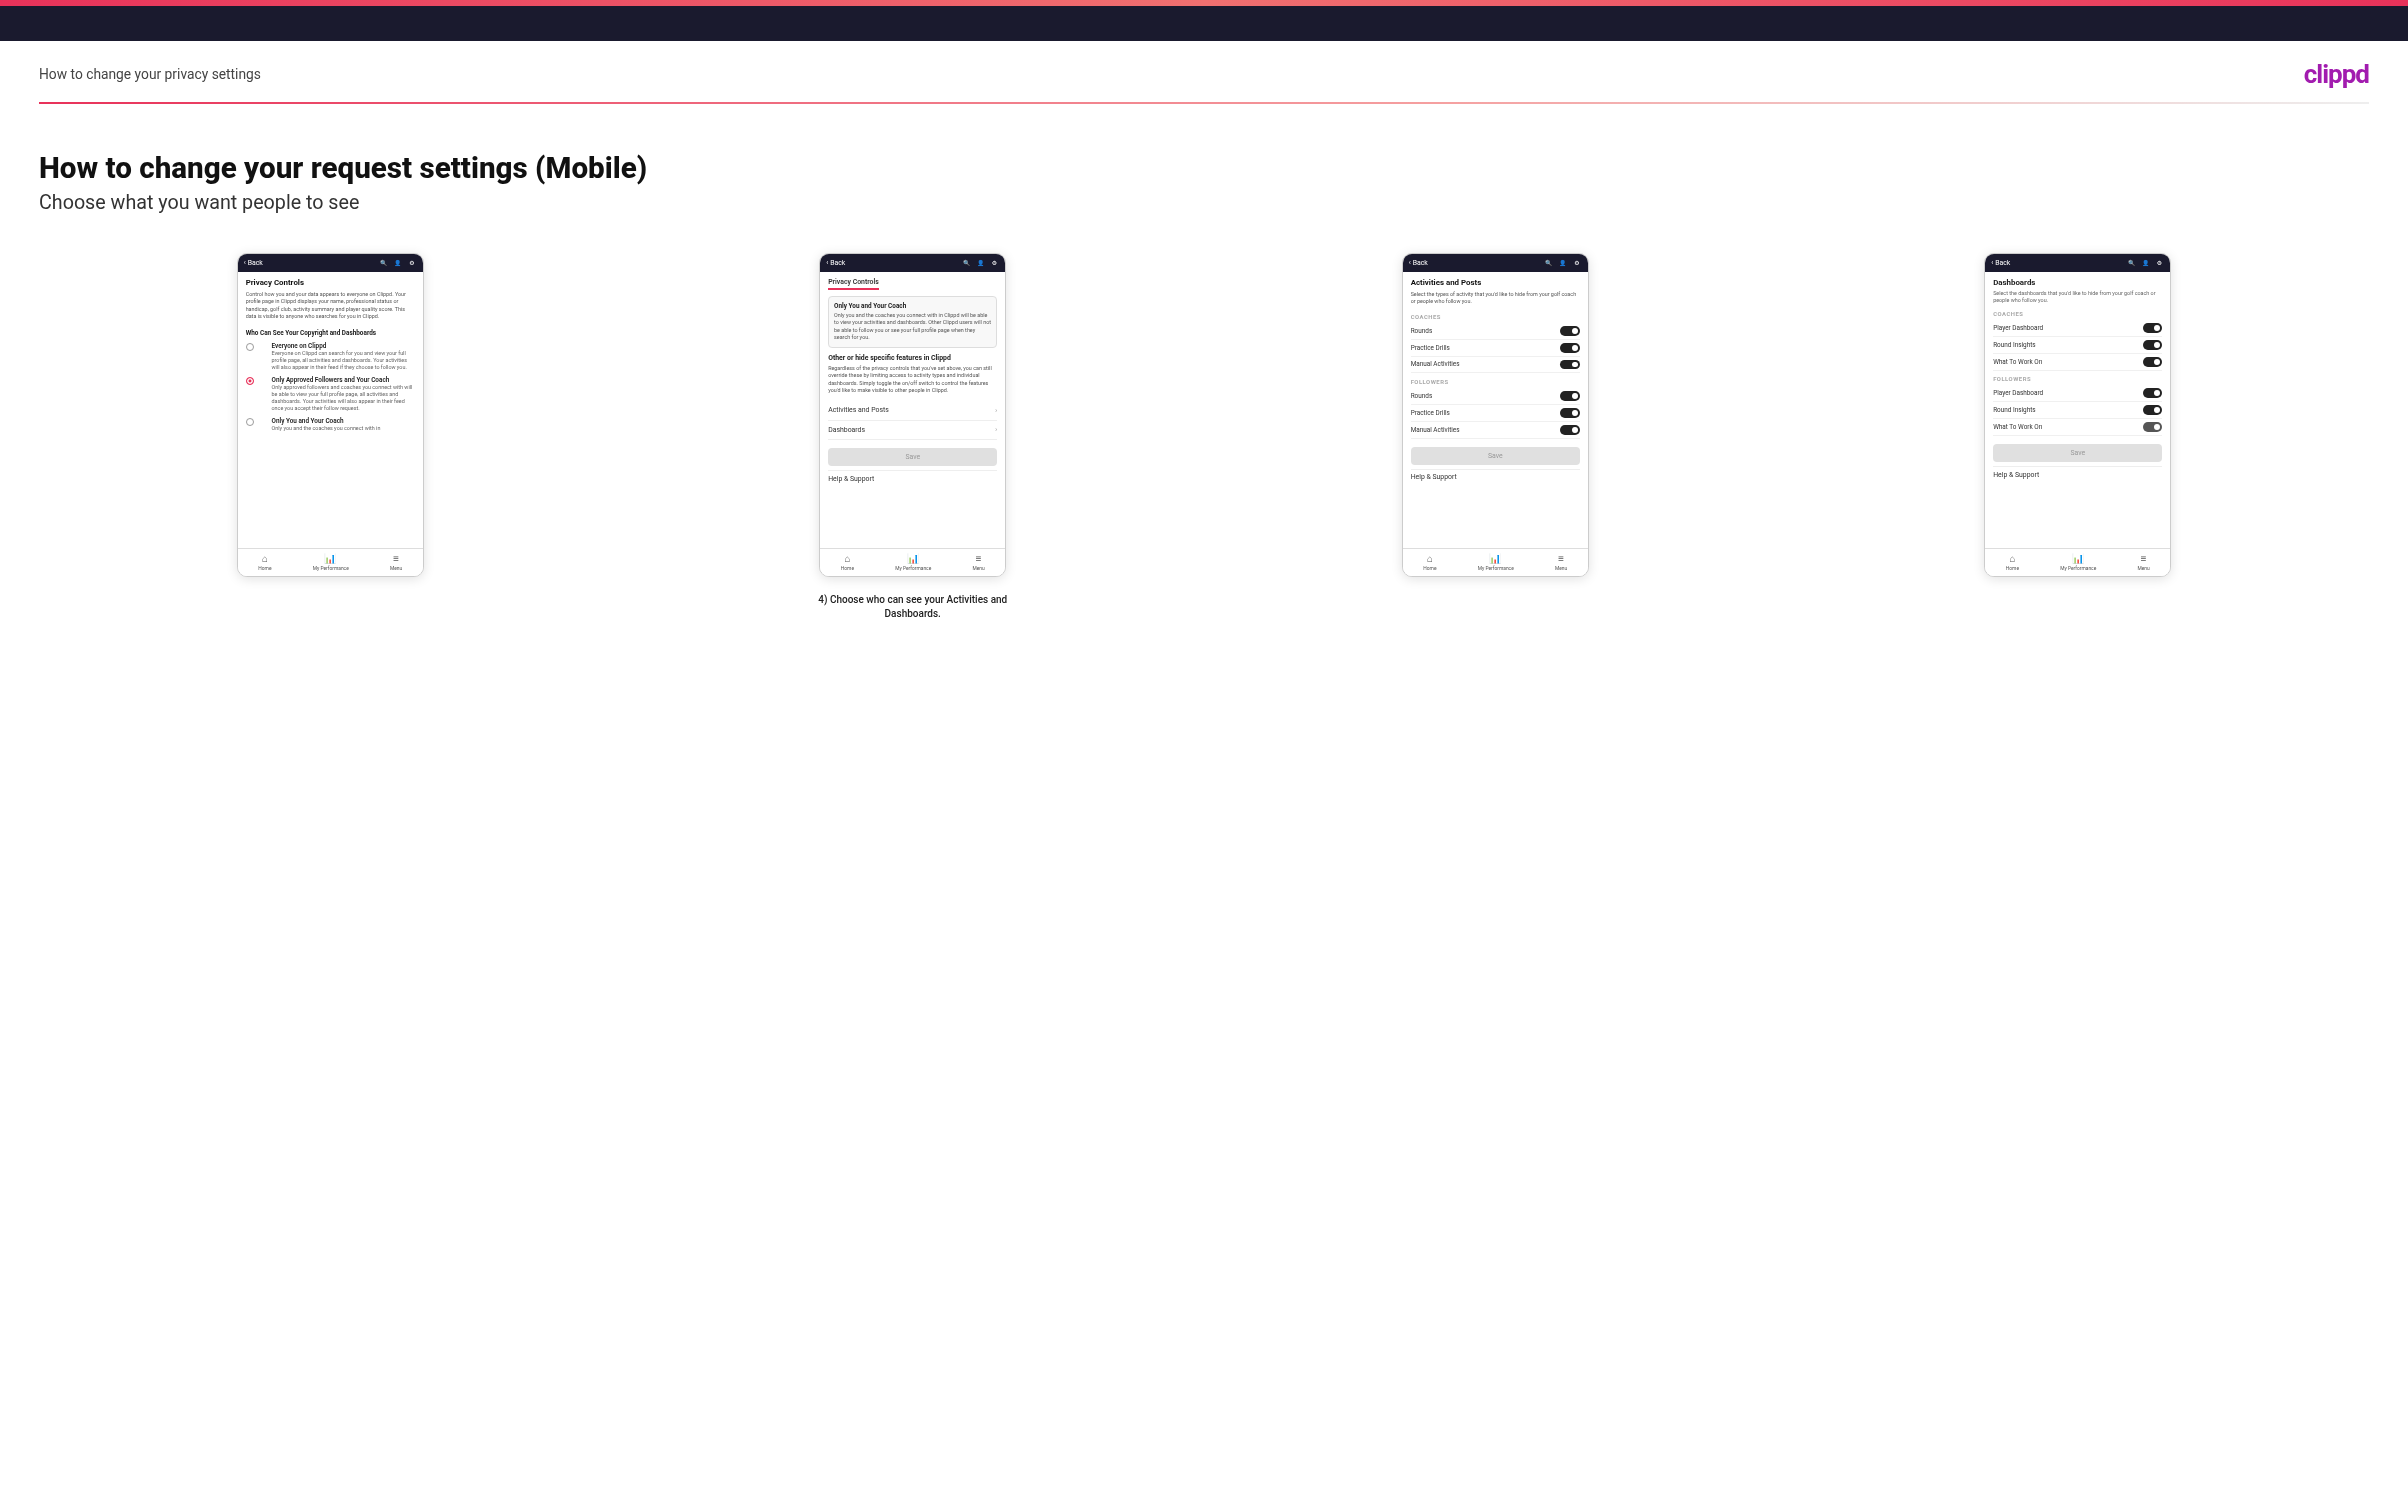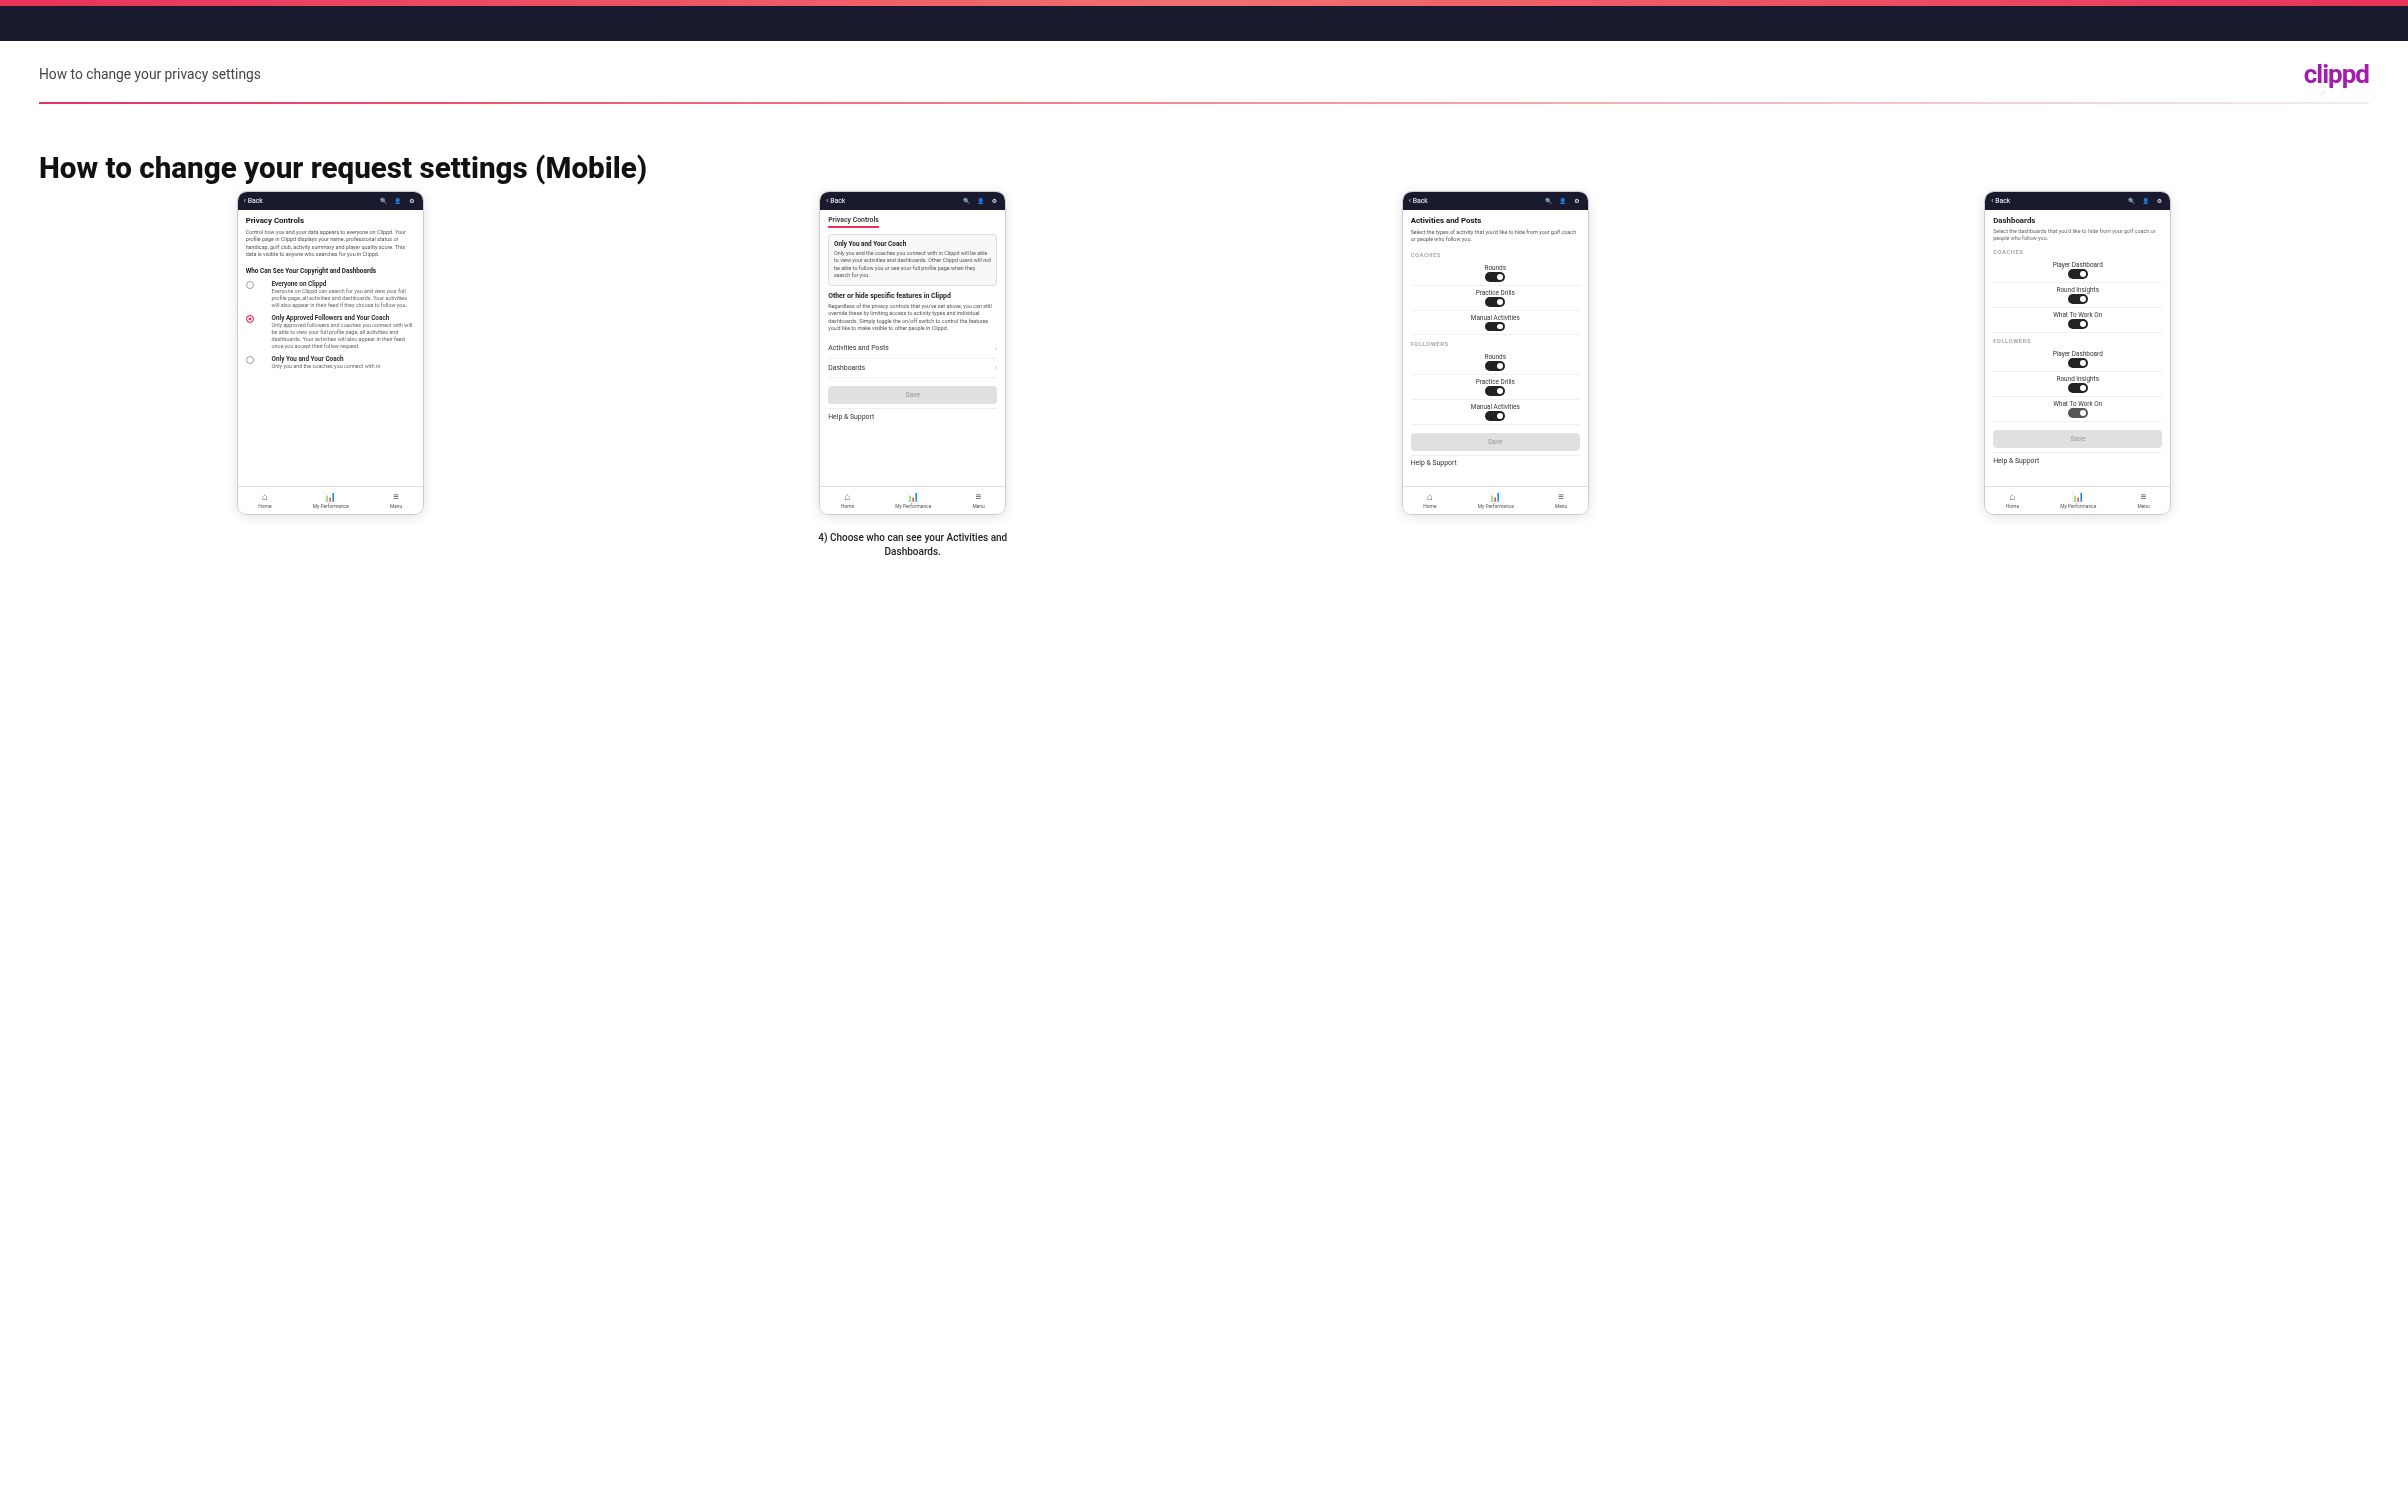--- a/index.html
+++ b/index.html
@@ -183,21 +183,20 @@
       line-height: 1.3;
     }
 
     
     .m-toggle-row {
       display: flex;
       align-items: center;
       justify-content: space-between;
       padding: 3px 0;
       border-bottom: 0.5px solid #f0f0f0;
-      flex-direction: column;
     }
     .m-toggle-label {
       font-size: 6.4px;
       color: #333;
     }
     .m-toggle {
       width: 19.7px;
       height: 9.9px;
       border-radius: 4.9px;
       background: #222;
@@ -366,20 +365,21 @@
 
 <div class="header">
   <span class="header-breadcrumb">How to change your privacy settings</span>
   <span class="clippd-logo">clippd</span>
 </div>
 
 <div class="header-divider"></div>
 
 <div class="main">
   <div class="page-title">How to change your request settings (Mobile)</div>
+  <div class="page-subtitle">Choose what you want people to see</div>
 
   <div class="screenshots-grid">
 
     <div class="screenshot-column">
       <div class="mobile-frame">
 
         <div class="m-topbar">
           <div class="m-topbar-back">
             <span>‹</span>
             <span>Back</span>

